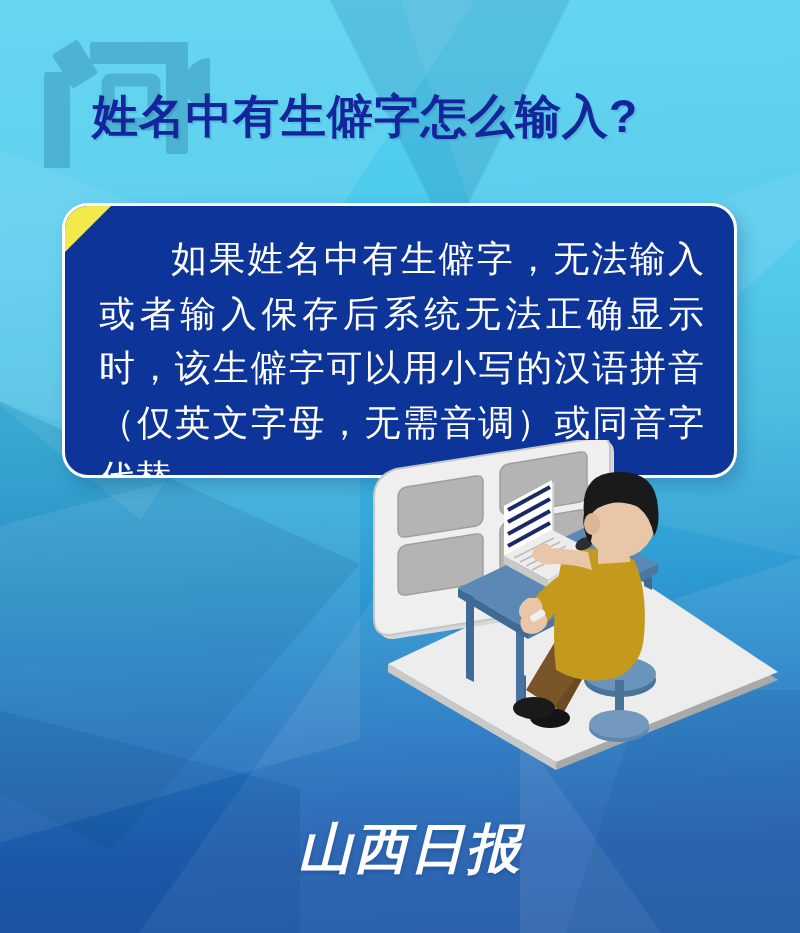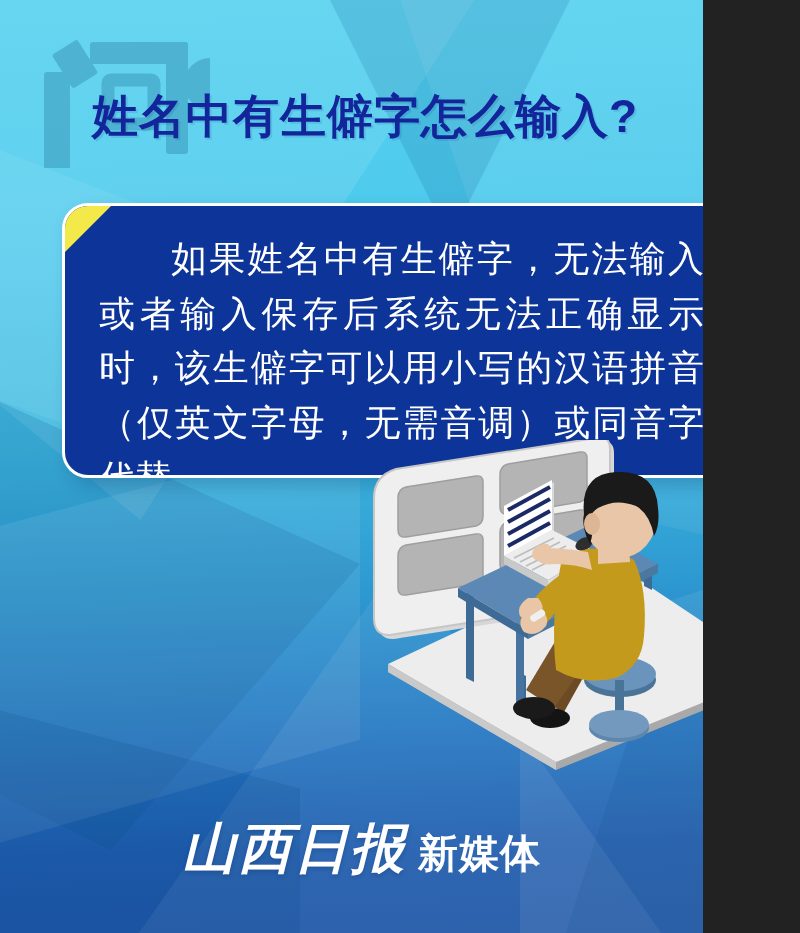--- a/index.html
+++ b/index.html
@@ -1,20 +1,20 @@
 <!DOCTYPE html>
 <html lang="zh"><head>
 <meta charset="utf-8">
 <title>姓名中有生僻字怎么输入？</title>
 <style>
   html,body{margin:0;padding:0;background:#222;}
   *{box-sizing:border-box;}
   #poster{
     position:relative;
-    width:703px;height:933px;
+    width:800px;height:933px;
     overflow:hidden;
     font-family:"Liberation Sans","DejaVu Sans",sans-serif;
     background:#d946ef;
   }
 
   
   .bg-base{position:absolute;inset:0;
     background:linear-gradient(178deg,#55D2F0 0%,#4CC9EC 28%,#3FB9E0 46%,#2E9BD2 62%,#2477C2 78%,#1F5CAE 90%,#1E56A6 100%);}
   .bg-shape{position:absolute;}
 
@@ -246,17 +246,16 @@
 
         <ellipse cx="244" cy="84" rx="8" ry="11" fill="#DDB795"></ellipse>
       </g>
 
     </svg>
   </div>
 
   <div class="brand">
     <span class="brand-row">
       <span class="brand-cal">山西日报</span>
-      <span class="brand-sub">新媒体</span>
     </span>
   </div>
 
 </div>
 
 </body></html>

